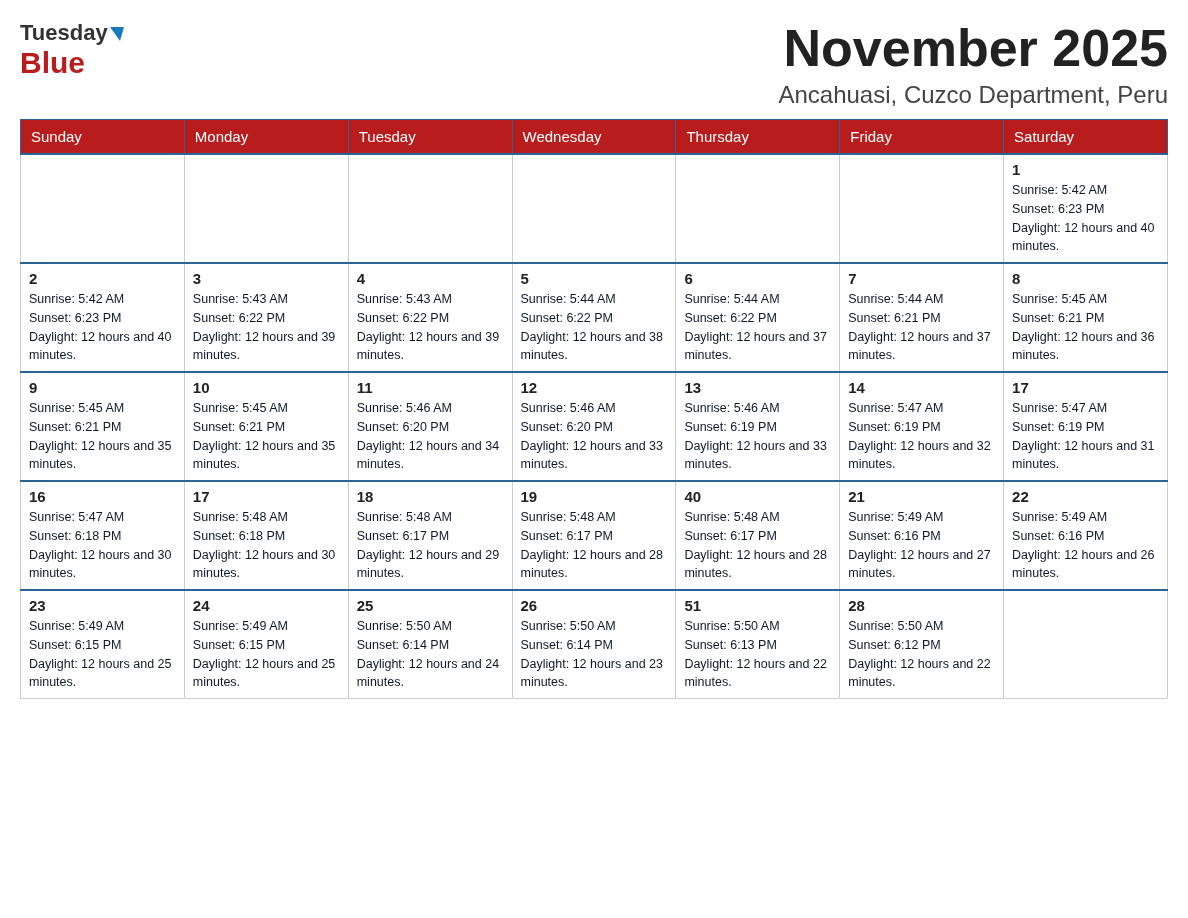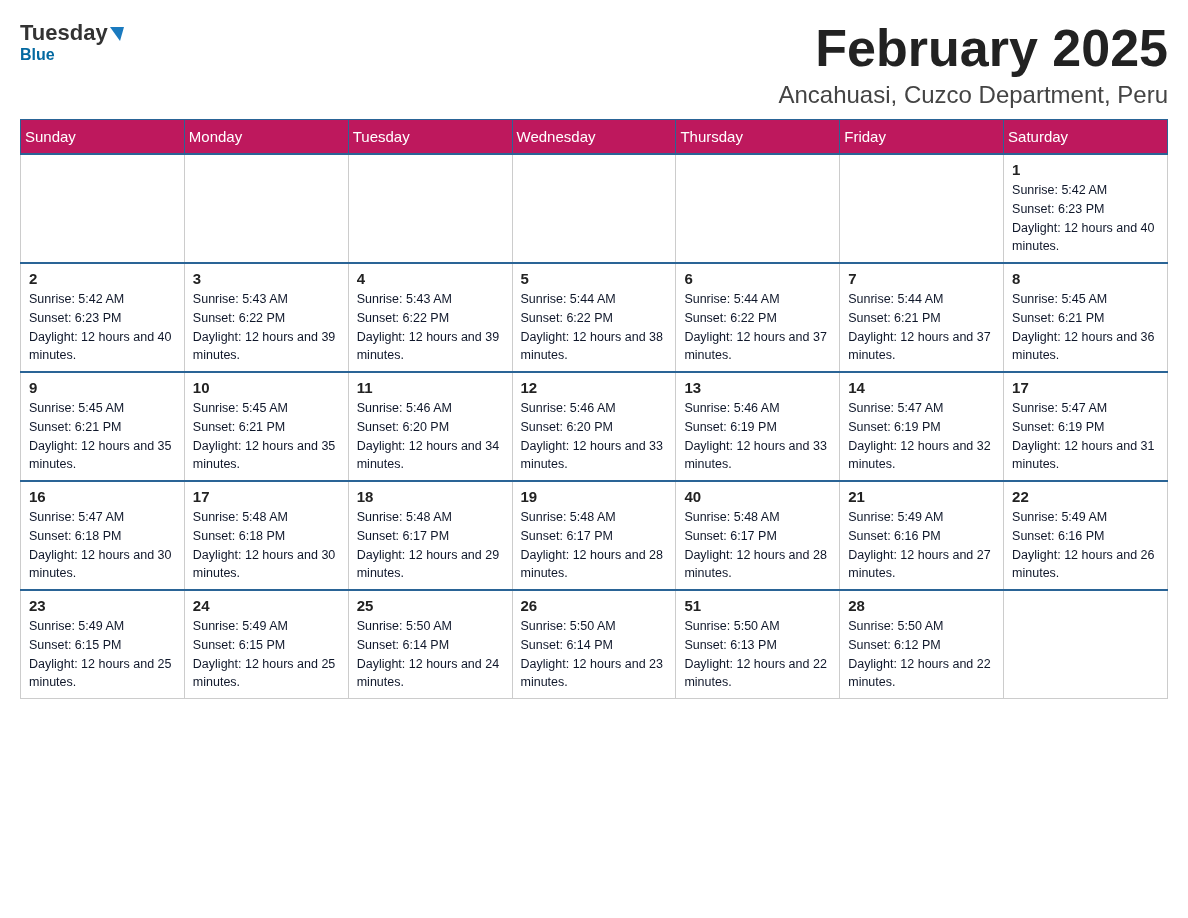--- a/index.html
+++ b/index.html
@@ -20,22 +20,22 @@
       display: flex;
       flex-direction: column;
       align-items: flex-start;
     }
     .logo-general {
       color: #333;
       font-size: 22px;
       font-weight: bold;
     }
     .logo-blue {
-      color: #0369a1;
-      font-size: 16px;
+      color: #b91c1c;
+      font-size: 30px;
       font-weight: bold;
     }
     .logo-line1 {
       display: flex;
       align-items: center;
     }
     .title-area {
       text-align: right;
     }
     .month-title {
@@ -48,24 +48,24 @@
       font-size: 24px;
       color: #444;
       margin-top: 4px;
     }
     .calendar {
       width: 100%;
       border-collapse: collapse;
       margin-top: 10px;
     }
     .calendar th {
-      background-color: #be185d;
+      background-color: #b91c1c;
       color: #fff;
       text-align: left;
-      padding: 8px 4px;
+      padding: 8px 10px;
       font-size: 15px;
       font-weight: normal;
       border: 1px solid #2a6496;
     }
     .calendar td {
       vertical-align: top;
       padding: 6px 8px;
       border: 1px solid #ccc;
       width: 14.28%;
       min-height: 110px;
@@ -98,21 +98,21 @@
   <div class="logo">
     <div class="logo-line1">
       <span class="logo-general">Tuesday</span>
       <span style="display:inline-block;width:0;height:0;border-left:10px solid transparent;border-right:4px solid transparent;border-top:14px solid #1a7abf;margin-left:2px;margin-bottom:-2px;"></span>
     </div>
     <div>
       <span class="logo-blue">Blue</span>
     </div>
   </div>
   <div class="title-area">
-    <div class="month-title">February 2025</div>
+    <div class="month-title">November 2025</div>
     <div class="location-subtitle">Ancahuasi, Cuzco Department, Peru</div>
   </div>
 </div>
 
 <table class="calendar">
   <thead>
     <tr>
       <th>Sunday</th>
       <th>Monday</th>
       <th>Tuesday</th>

